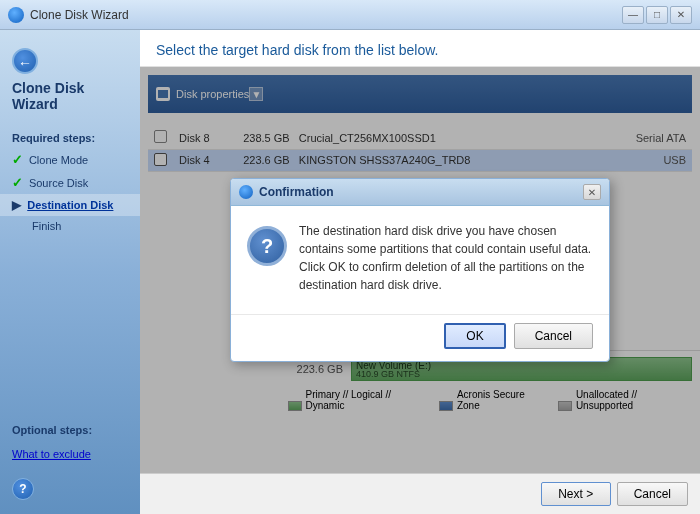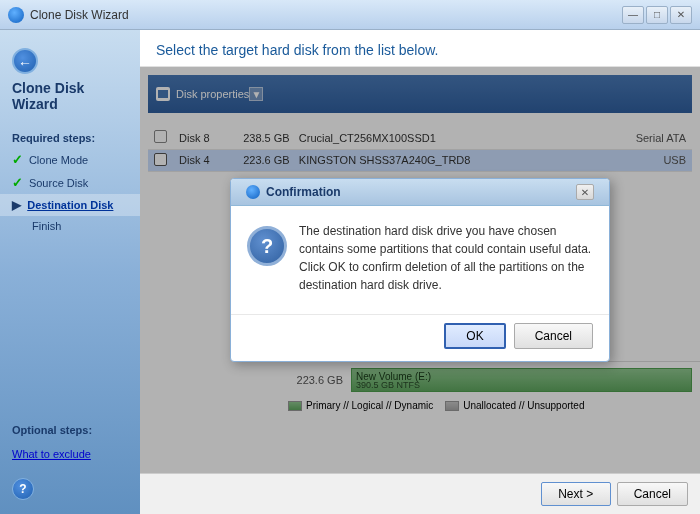--- a/index.html
+++ b/index.html
@@ -75,21 +75,21 @@
     .legend-gray { background: linear-gradient(to bottom, #c8c8c8, #a8a8a8); }
 
     
     .bottom-bar { background: #f0f0f0; border-top: 1px solid #ccc; padding: 8px 12px; display: flex; justify-content: flex-end; gap: 6px; align-items: center; }
     .btn { padding: 4px 16px; font-size: 12px; border: 1px solid #aaa; background: linear-gradient(to bottom, #f8f8f8, #e0e0e0); cursor: pointer; border-radius: 2px; min-width: 70px; }
     .btn.primary { border-color: #6090d0; }
 
     
     .dialog-overlay { position: absolute; top: 0; left: 0; right: 0; bottom: 0; background: rgba(0,0,0,0.3); display: flex; align-items: center; justify-content: center; z-index: 100; }
     .dialog { background: white; border: 1px solid #8ab0d8; border-radius: 4px; width: 380px; box-shadow: 3px 3px 12px rgba(0,0,0,0.3); overflow: hidden; }
-    .dialog-title-bar { background: linear-gradient(to bottom, #c8ddf0, #a8c4e0); padding: 5px 15px; display: flex; align-items: center; justify-content: space-between; border-bottom: 1px solid #90b8d8; }
+    .dialog-title-bar { background: linear-gradient(to bottom, #c8ddf0, #a8c4e0); padding: 5px 8px; display: flex; align-items: center; justify-content: space-between; border-bottom: 1px solid #90b8d8; }
     .dialog-title-left { display: flex; align-items: center; gap: 6px; }
     .dialog-icon-small { width: 14px; height: 14px; background: radial-gradient(circle at 40% 35%, #60b0ff, #1060c0); border-radius: 50%; }
     .dialog-title-text { font-size: 12px; color: #1a3a6a; font-weight: bold; }
     .dialog-close-btn { width: 18px; height: 16px; background: linear-gradient(to bottom, #f0f0f0, #d8d8d8); border: 1px solid #aaa; border-radius: 2px; display: flex; align-items: center; justify-content: center; cursor: pointer; font-size: 10px; color: #555; }
     .dialog-body { padding: 16px; display: flex; gap: 12px; align-items: flex-start; }
     .dialog-question-icon { width: 40px; height: 40px; border-radius: 50%; background: radial-gradient(circle at 40% 35%, #6090d0, #3060a0); display: flex; align-items: center; justify-content: center; flex-shrink: 0; border: 3px solid #90b0d8; margin-top: 4px; }
     .dialog-q-text { color: white; font-size: 20px; font-weight: bold; }
     .dialog-message { font-size: 12px; color: #333; line-height: 1.5; }
     .dialog-buttons { padding: 8px 16px 12px; display: flex; justify-content: flex-end; gap: 8px; border-top: 1px solid #e8e8e8; margin-top: 4px; }
     .dialog-btn { padding: 4px 20px; font-size: 12px; border: 1px solid #aaa; background: linear-gradient(to bottom, #f8f8f8, #e0e0e0); cursor: pointer; border-radius: 2px; min-width: 60px; }
@@ -203,29 +203,33 @@
             <button class="dialog-btn">Cancel</button>
           </div>
         </div>
       </div>
 
       <div class="vis-area" style="position:absolute; bottom: 52px; left: 140px; right: 0; background: white; border-top: 1px solid #ddd; padding: 6px 8px;">
         <div class="vis-bar-container">
           <span class="vis-label">223.6 GB</span>
           <div class="vis-bar">
             <span class="vis-bar-text">New Volume (E:)</span>
-            <span class="vis-bar-subtext">390.5 GB NTFS</span>
+            <span class="vis-bar-subtext">410.9 GB NTFS</span>
           </div>
         </div>
         <div class="vis-legend">
           <div class="legend-item">
             <div class="legend-color legend-green"></div>
             <span>Primary // Logical // Dynamic</span>
           </div>
           <div class="legend-item">
+            <div class="legend-color legend-blue"></div>
+            <span>Acronis Secure Zone</span>
+          </div>
+          <div class="legend-item">
             <div class="legend-color legend-gray"></div>
             <span>Unallocated // Unsupported</span>
           </div>
         </div>
       </div>
     </div>
 
     <div class="bottom-bar">
       <button class="btn primary">Next &gt;</button>
       <button class="btn">Cancel</button>

